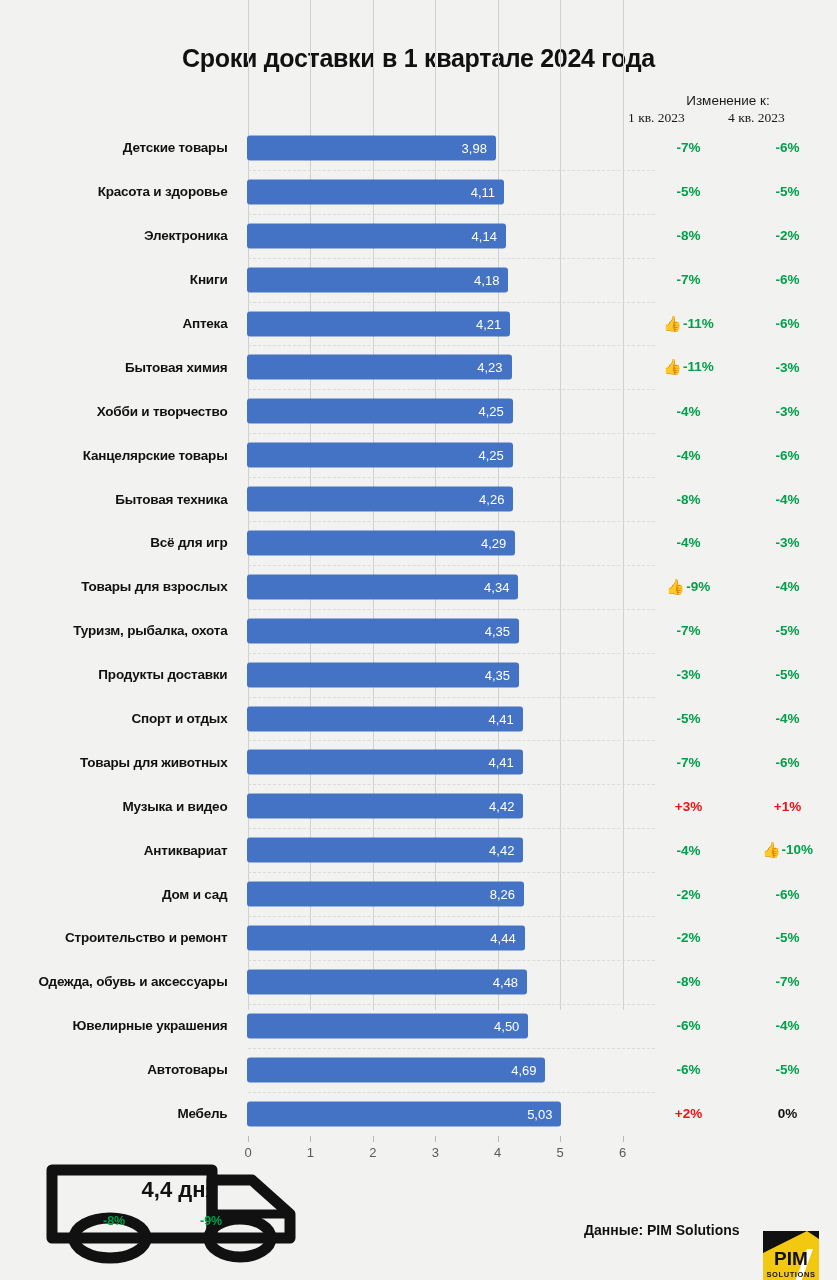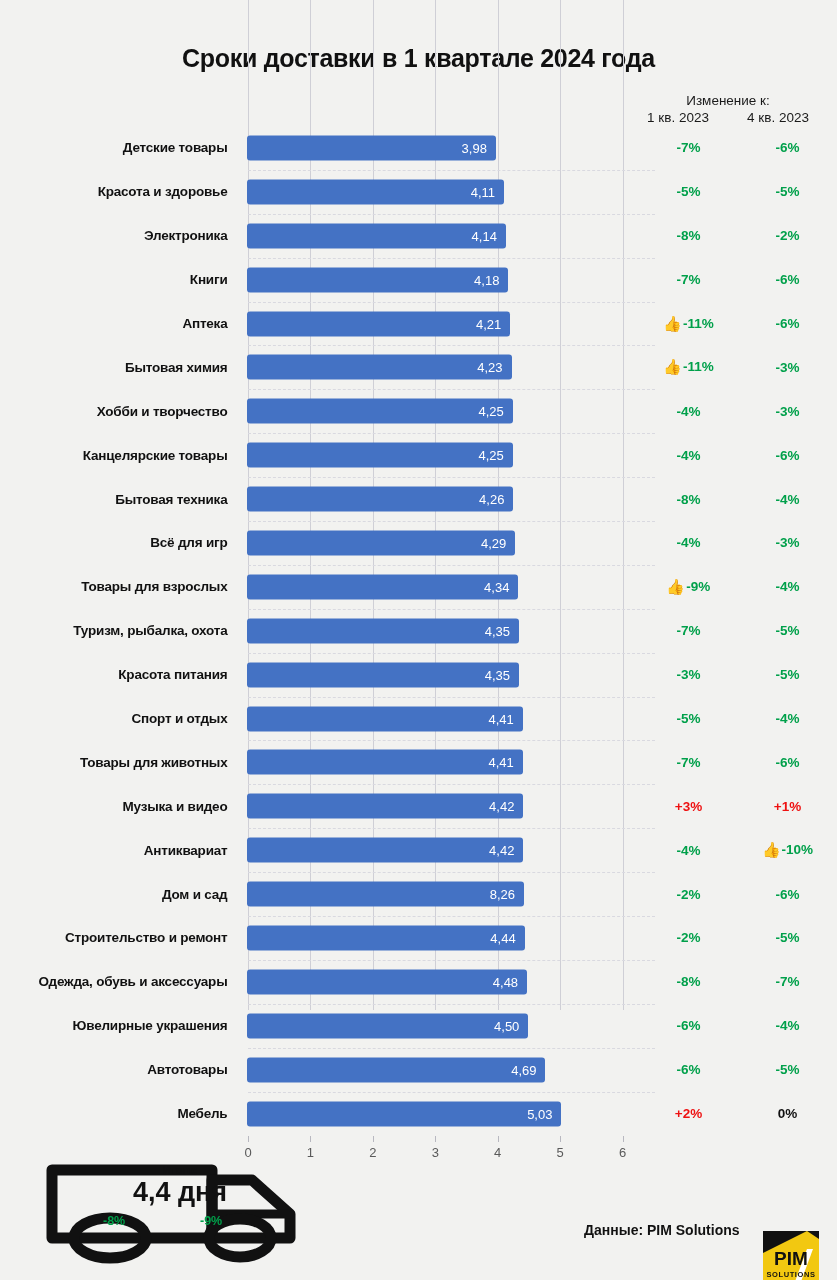--- a/index.html
+++ b/index.html
@@ -27,21 +27,21 @@
     position: absolute;
     left: 628px;
     top: 93px;
     width: 200px;
     text-align: center;
     font-size: 13.5px;
     color: #1a1a1a;
   }
   .change-header .ch-top { display: block; margin-bottom: 2px; }
   .change-header .ch-cols { display: flex; }
-  .change-header .ch-cols span { flex: 1; text-align: center; }
+  .change-header .ch-cols span { flex: 1; text-align: left; font-family: Liberation Serif, serif; }
 
   
   .chart {
     position: absolute;
     left: 0;
     top: 126px;
     width: 837px;
     height: 1010px;
   }
 
@@ -170,21 +170,21 @@
   }
   .truck-text {
     position: absolute;
     left: 66px;
     top: 12px;
     width: 140px;
     text-align: center;
     pointer-events: none;
   }
   .truck-text .t1 { font-size: 11px; font-weight: bold; color: #111; display:block; line-height: 1.15; }
-  .truck-text .t2 { font-size: 27px; font-weight: bold; color: #111; display:block; line-height: 1.15; }
+  .truck-text .t2 { font-size: 22px; font-weight: bold; color: #111; display:block; line-height: 1.15; }
   .truck-pct-left {
     position: absolute;
     left: 59px;
     top: 62px;
     font-size: 12.5px;
     font-weight: bold;
     color: #00a04a;
   }
   .truck-pct-right {
     position: absolute;
@@ -387,21 +387,21 @@
           <span class="bar-value">4,35</span>
         </div>
       </div>
       <div class="changes">
         <div class="chg neg"><span>-7%</span></div>
         <div class="chg neg"><span>-5%</span></div>
       </div>
     </div>
     <div class="row">
       <div class="sep"></div>
-      <div class="cat-label">Красота питания</div>
+      <div class="cat-label">Продукты доставки</div>
       <div class="plot">
         <div class="bar" style="width: 271.524px;">
           <span class="bar-value">4,35</span>
         </div>
       </div>
       <div class="changes">
         <div class="chg neg"><span>-3%</span></div>
         <div class="chg neg"><span>-5%</span></div>
       </div>
     </div>

